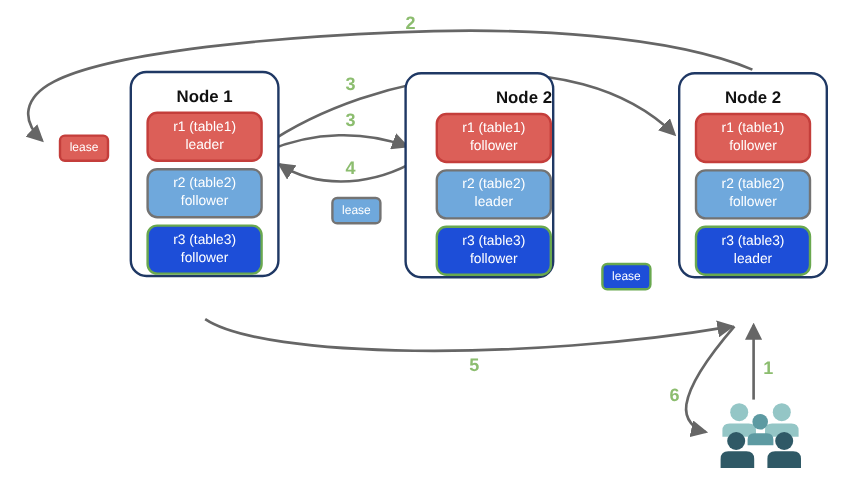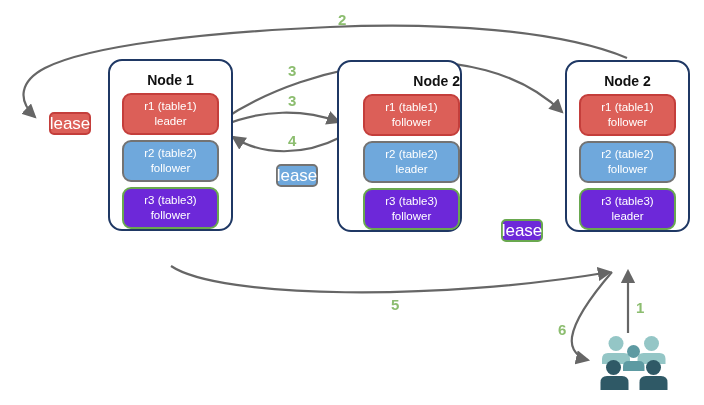--- a/index.html
+++ b/index.html
@@ -15,25 +15,25 @@
     display:flex; flex-direction:column; align-items:center;
   }
   .node-title { margin-top:11px; font-size:14px; font-weight:bold; color:#111111; height:19px; }
   .replica {
     width:97px; height:49px; margin-top:5px; border-radius:9px;
     display:flex; flex-direction:column; justify-content:center; align-items:center;
     color:#ffffff; font-size:11.5px; line-height:1.32; text-align:center;
   }
   .red   { background:#DC5F58; border:2px solid #C43E3B; }
   .blue  { background:#6FA8DC; border:2px solid #737373; }
-  .green { background:#6d28d9; border:2px solid #69A84F; }
+  .green { background:#1d4ed8; border:2px solid #69A84F; }
   .lease {
     position:absolute; width:42px; height:23px; border-radius:5px;
     display:flex; align-items:center; justify-content:center;
-    color:#ffffff; font-size:17px;
+    color:#ffffff; font-size:10px;
   }
   .step {
     position:absolute; color:#8CBD6F; font-size:15px; font-weight:bold;
   }
   #people { position:absolute; left:599px; top:334px; }
 </style>
 </head>
 <body>
 
 <div id="canvas">

